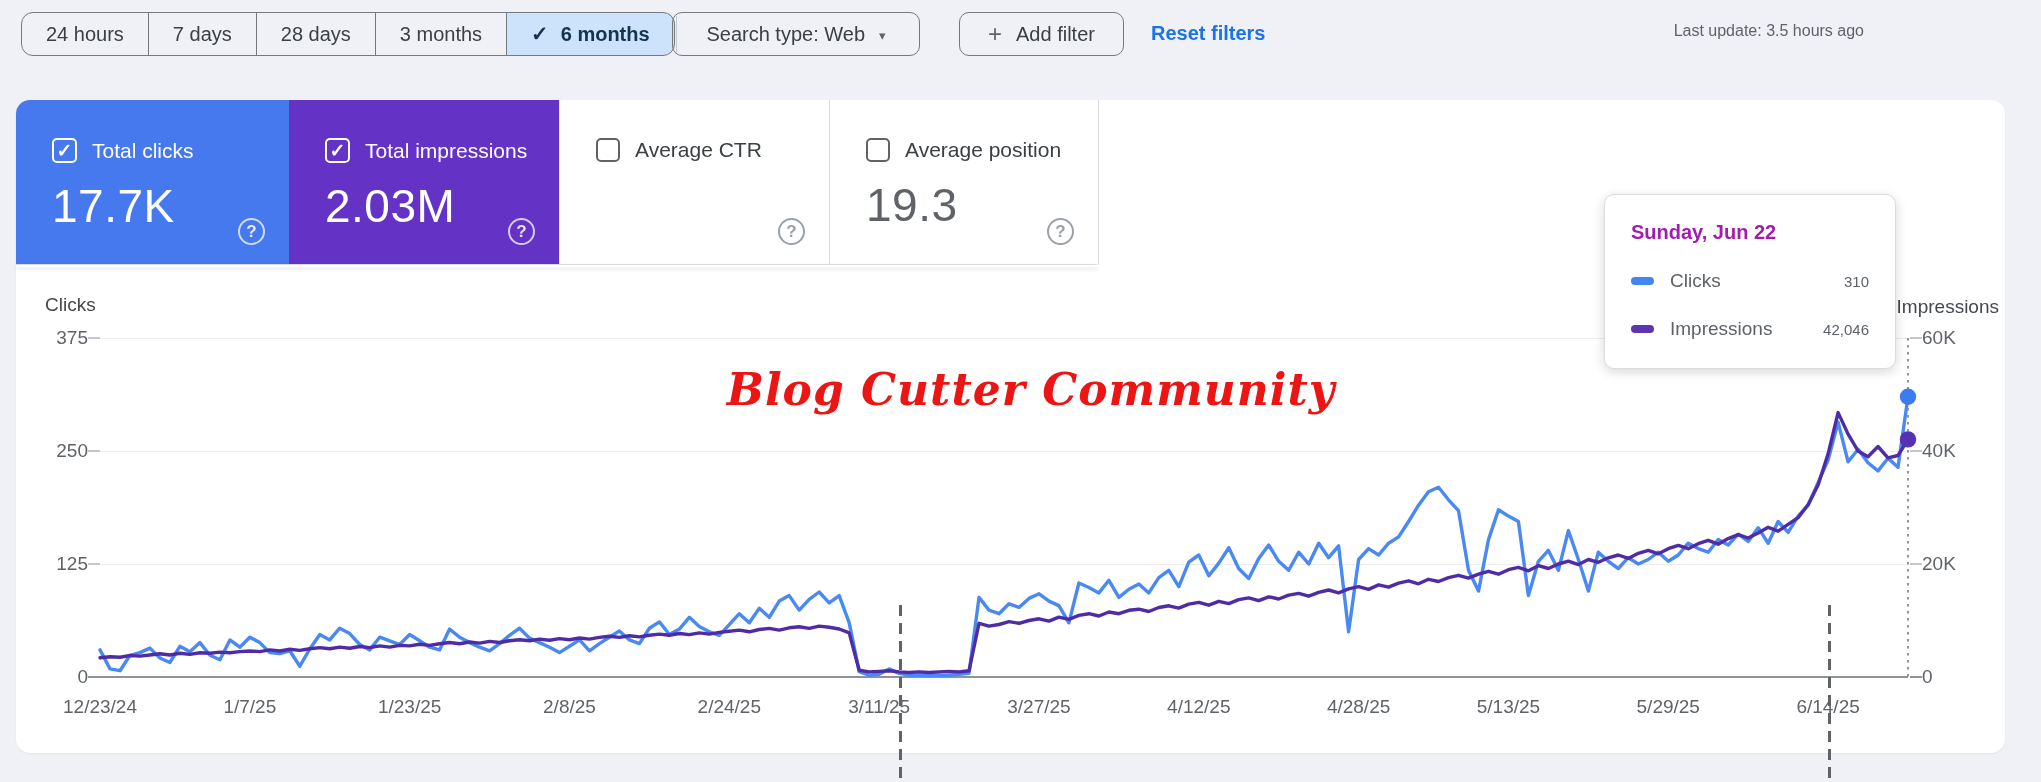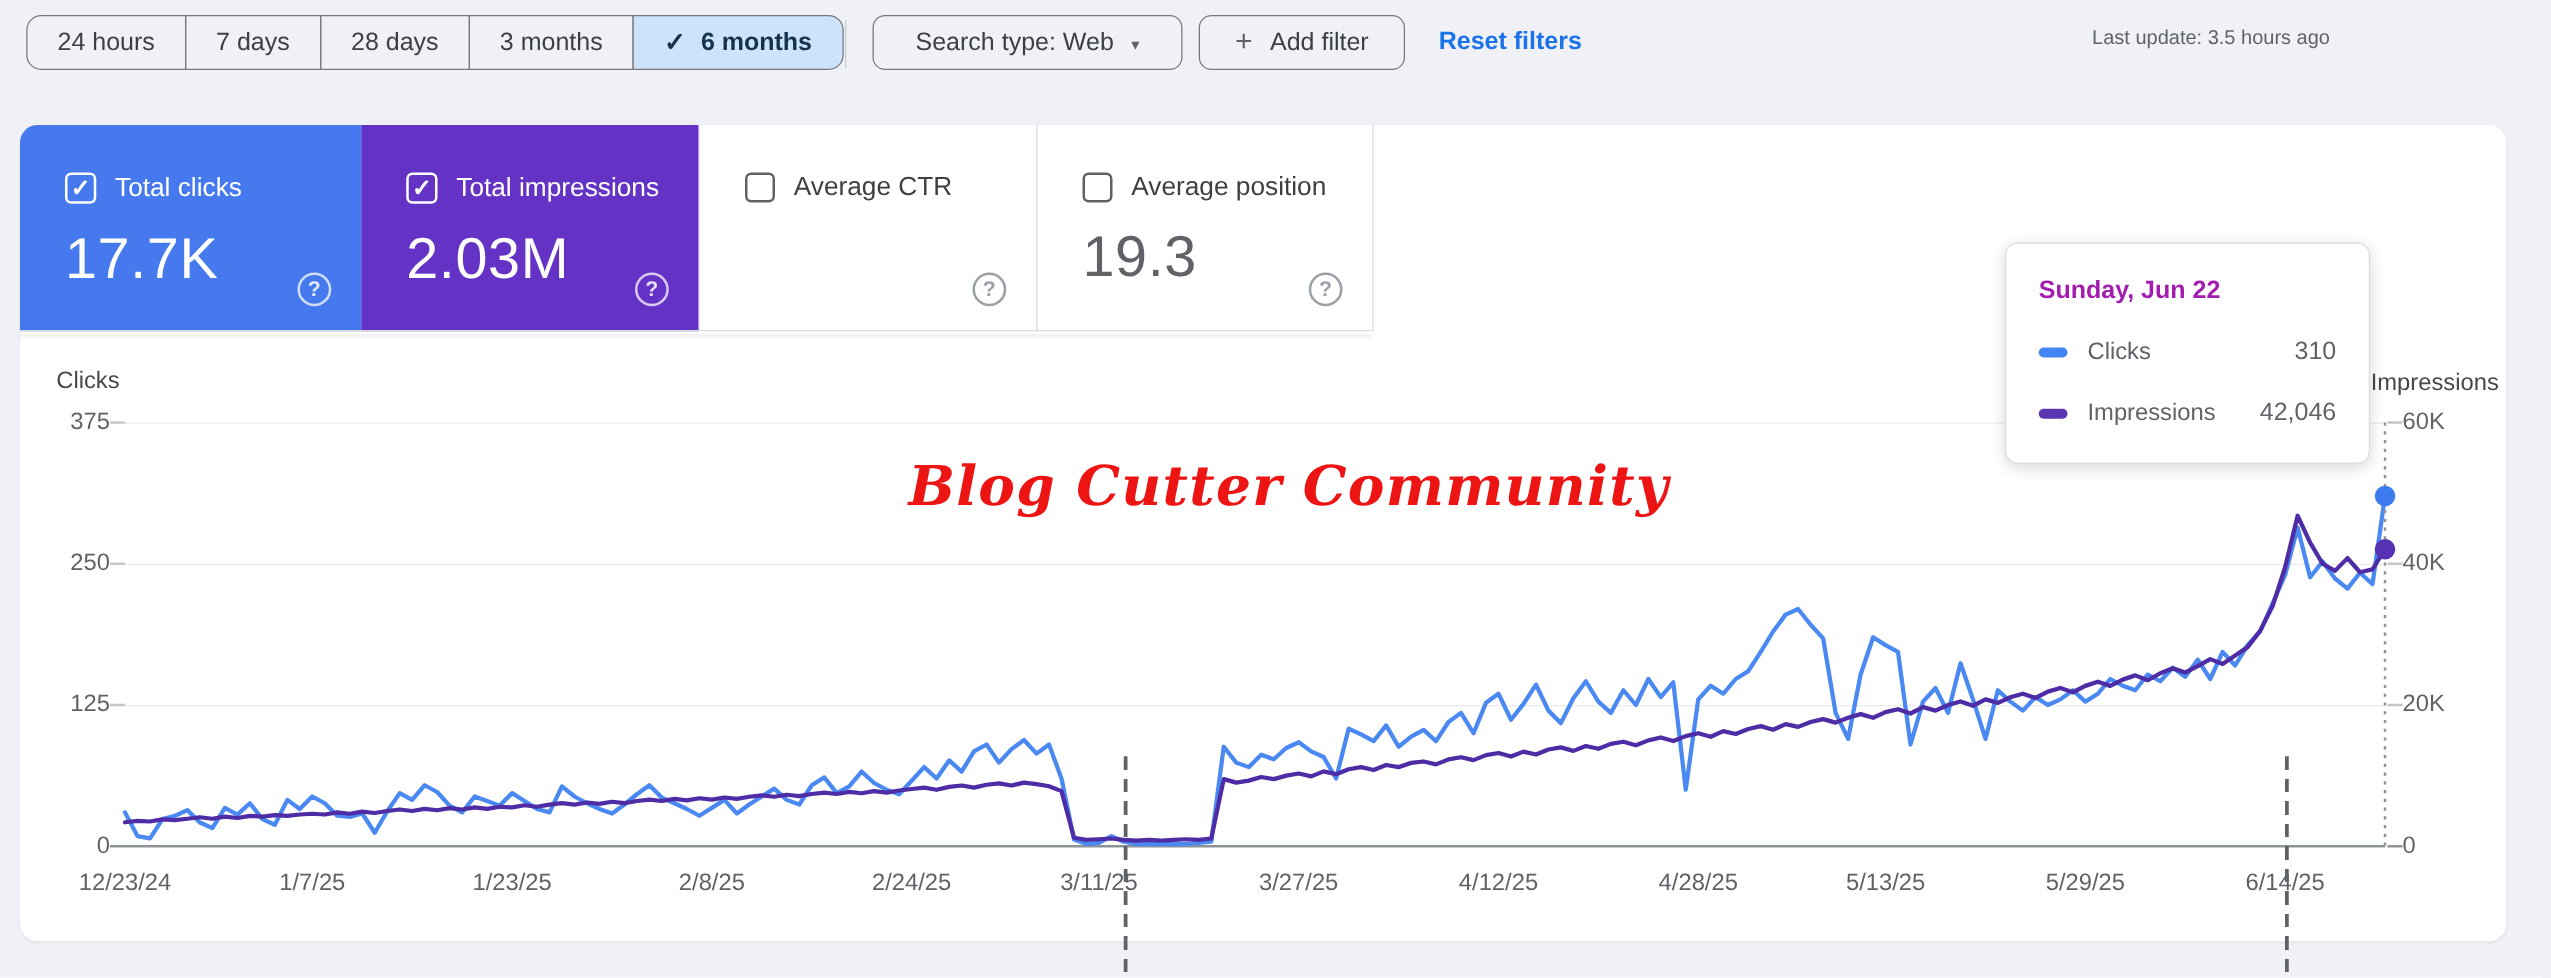--- a/index.html
+++ b/index.html
@@ -11,21 +11,21 @@
   .chip-group { position:absolute; left:21px; top:12px; display:flex; height:44px; }
   .seg { border:1px solid #75787c; margin-left:-1px; display:flex; align-items:center; justify-content:center;
          font-size:20px; color:#3c4043; background:transparent; cursor:pointer; white-space:nowrap; padding:0 24px; }
   .seg:first-child { border-radius:12px 0 0 12px; margin-left:0; }
   .seg:last-child { border-radius:0 12px 12px 0; }
   .seg.selected { background:#cde3fb; color:#15334d; font-weight:bold; gap:12px; }
   .seg .check { font-size:21px; font-weight:bold; }
   .vdivider { position:absolute; left:676px; top:16px; width:1px; height:38px; background:#c7cacf; }
   .chip { position:absolute; top:12px; height:44px; border:1px solid #75787c; border-radius:10px; background:transparent;
           display:flex; align-items:center; justify-content:center; font-size:20px; color:#3c4043; cursor:pointer; gap:14px; }
-  .chip.search { left:698px; width:248px; }
+  .chip.search { left:672px; width:248px; }
   .chip.addf { left:959px; width:165px; }
   .dd-arrow { font-size:13px; color:#5f6368; margin-top:3px; }
   .plus { font-size:24px; color:#5f6368; font-weight:normal; }
   .reset { position:absolute; left:1151px; top:22px; font-size:20px; color:#1a73e8; font-weight:bold; cursor:pointer; }
   .last-update { position:absolute; right:18px; top:22px; font-size:16px; color:#5f6368; }
 
   
   .panel { position:absolute; left:16px; top:100px; width:1989px; height:653px; background:#ffffff;
            border-radius:14px; box-shadow:0 1px 2px rgba(0,0,0,.06); }
 
@@ -73,21 +73,21 @@
   .marker-line { position:absolute; top:605px; height:177px; width:3px; z-index:5;
                  background:repeating-linear-gradient(180deg,#5f6368 0 11px,transparent 11px 18px); }
 
   
   .tooltip { position:absolute; left:1604px; top:194px; width:292px; background:#fff; border:1px solid #dadce0;
              border-radius:10px; box-shadow:0 3px 12px rgba(0,0,0,.16); z-index:10; padding:26px 26px 28px 26px; }
   .tt-title { font-size:20px; font-weight:bold; color:#a21caf; }
   .tt-row { display:flex; align-items:center; margin-top:26px; gap:16px; }
   .tt-dash { width:23px; height:8px; border-radius:4px; flex:0 0 auto; }
   .tt-label { font-size:19px; color:#5f6368; flex:1 1 auto; }
-  .tt-value { font-size:20px; color:#5f6368; }
+  .tt-value { font-size:15px; color:#5f6368; }
 </style>
 </head>
 <body>
 
 <div class="toolbar">
   <div class="chip-group">
     <div class="seg">24 hours</div>
     <div class="seg">7 days</div>
     <div class="seg">28 days</div>
     <div class="seg">3 months</div>

